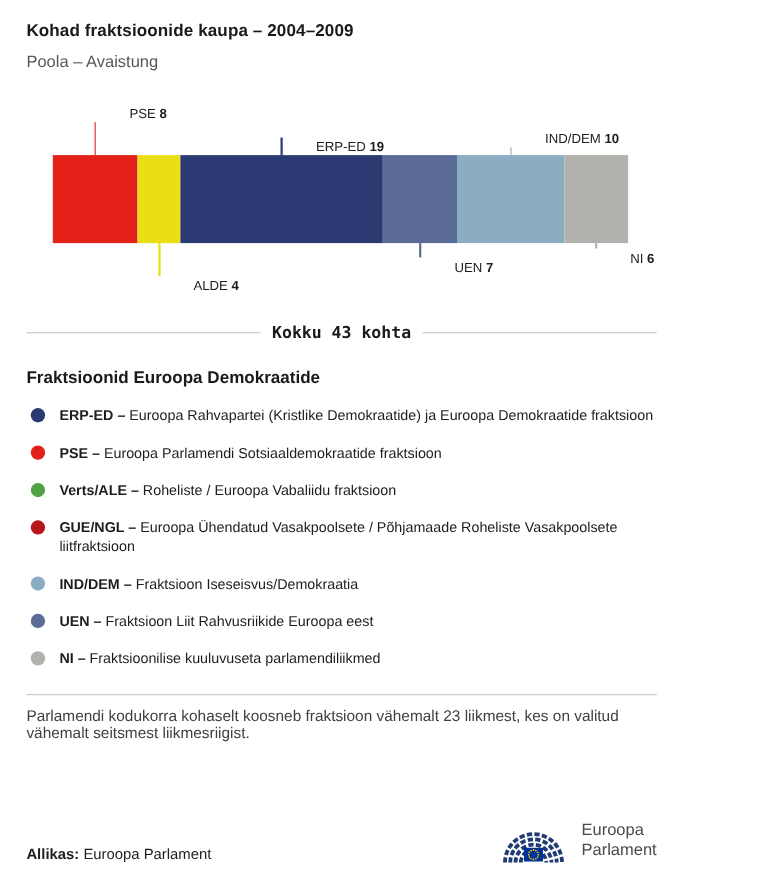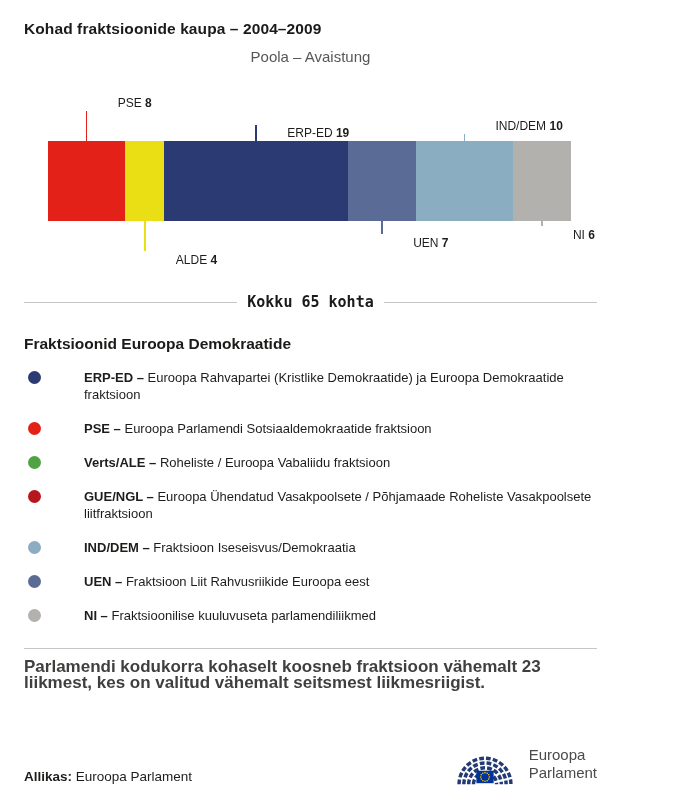--- a/index.html
+++ b/index.html
@@ -5,45 +5,45 @@
   * { margin:0; padding:0; box-sizing:border-box; }
   html,body { background:#ffffff; }
   body {
     width:700px; height:802px;
     font-family:"Liberation Sans", sans-serif;
     color:#1d1d1b;
   }
   .page { position:relative; width:621px; height:802px; padding:20px 24px; overflow:hidden; }
 
   .title { font-size:15.5px; font-weight:bold; letter-spacing:.1px; color:#1a1a18; }
-  .subtitle { font-size:15px; color:#575756; margin-top:10px;text-align:center; }
+  .subtitle { font-size:15px; color:#575756; margin-top:10px; }
 
   
   .chart { position:relative; margin:28px 26px 0 24px; height:178px; }
   .bar { position:absolute; top:48px; left:0; right:0; height:80px; display:flex; }
   .seg { height:100%; }
   .callout-line { position:absolute; width:1.5px; }
   .callout-label { position:absolute; font-size:12px; line-height:16px; white-space:nowrap; color:#1d1d1b;margin-left:27px; }
   .callout-label b { font-weight:bold; }
 
   
   .total-row { display:flex; align-items:center; gap:10px; margin-top:22px; }
   .total-row .rule { flex:1; height:1px; background:#c6c6c6; }
   .total-text { font-family:"DejaVu Sans Mono", monospace; font-weight:bold; font-size:15px; color:#1a1a18; }
 
   
   .legend-title { font-size:15.5px; font-weight:bold; margin-top:24px; color:#1a1a18; }
   .legend { margin-top:16px; }
   .legend-item { display:flex; align-items:flex-start; margin-bottom:17px; }
   .dot { width:13px; height:13px; border-radius:50%; margin:2px 13px 0 4px; flex:none; }
-  .legend-text { font-size:13px; line-height:17px; max-width:558px; color:#1d1d1b;margin-left:30px; }
+  .legend-text { font-size:13px; line-height:17px; max-width:558px; color:#1d1d1b; }
   .legend-text b { font-weight:bold; }
 
   .divider { border:none; border-top:1px solid #c6c6c6; margin-top:24px; }
-  .footnote { margin-top:10px; font-size:17px; line-height:16px; color:#3f3f3e; max-width:612px;font-weight:bold; }
+  .footnote { margin-top:10px; font-size:14px; line-height:16px; color:#3f3f3e; max-width:612px; }
 
   
   .source-row { position:absolute; left:24px; right:24px; bottom:14px; display:flex; justify-content:space-between; align-items:flex-end; }
   .source { font-size:13.5px; padding-bottom:4px; }
   .source b { font-weight:bold; }
   .logo { display:flex; align-items:center; gap:10px; }
   .logo-text { display:flex; flex-direction:column; font-size:15px; line-height:18px; color:#4a4a49; }
 </style>
 </head>
 <body>
@@ -72,21 +72,21 @@
       <div class="callout-line" style="left: calc(63.8889% - 0.75px); background: rgb(90, 108, 150); top: 128px; height: 13px;"></div>
       <div class="callout-label" style="left: calc(63.8889% + 4px); top: 142px;"><span>UEN </span><b>7</b></div>
       <div class="callout-line" style="left: calc(79.6296% - 0.75px); background: rgb(139, 173, 194); top: 41px; height: 7px;"></div>
       <div class="callout-label" style="left: calc(79.6296% + 4px); top: 25px;"><span>IND/DEM </span><b>10</b></div>
       <div class="callout-line" style="left: calc(94.4444% - 0.75px); background: rgb(178, 177, 173); top: 128px; height: 5px;"></div>
       <div class="callout-label" style="left: calc(94.4444% + 4px); top: 134px;"><span>NI </span><b>6</b></div>
     </div>
 
   <div class="total-row">
     <div class="rule"></div>
-    <span class="total-text">Kokku 65 kohta</span>
+    <span class="total-text">Kokku 43 kohta</span>
     <div class="rule"></div>
   </div>
 
   <h2 class="legend-title">Fraktsioonid Euroopa Demokraatide</h2>
   <div class="legend">
       <div class="legend-item">
         <span class="dot" style="background: rgb(43, 58, 114);"></span>
         <div class="legend-text"><b>ERP-ED – </b><span>Euroopa Rahvapartei (Kristlike Demokraatide) ja Euroopa Demokraatide fraktsioon</span></div>
       </div>
       <div class="legend-item">

